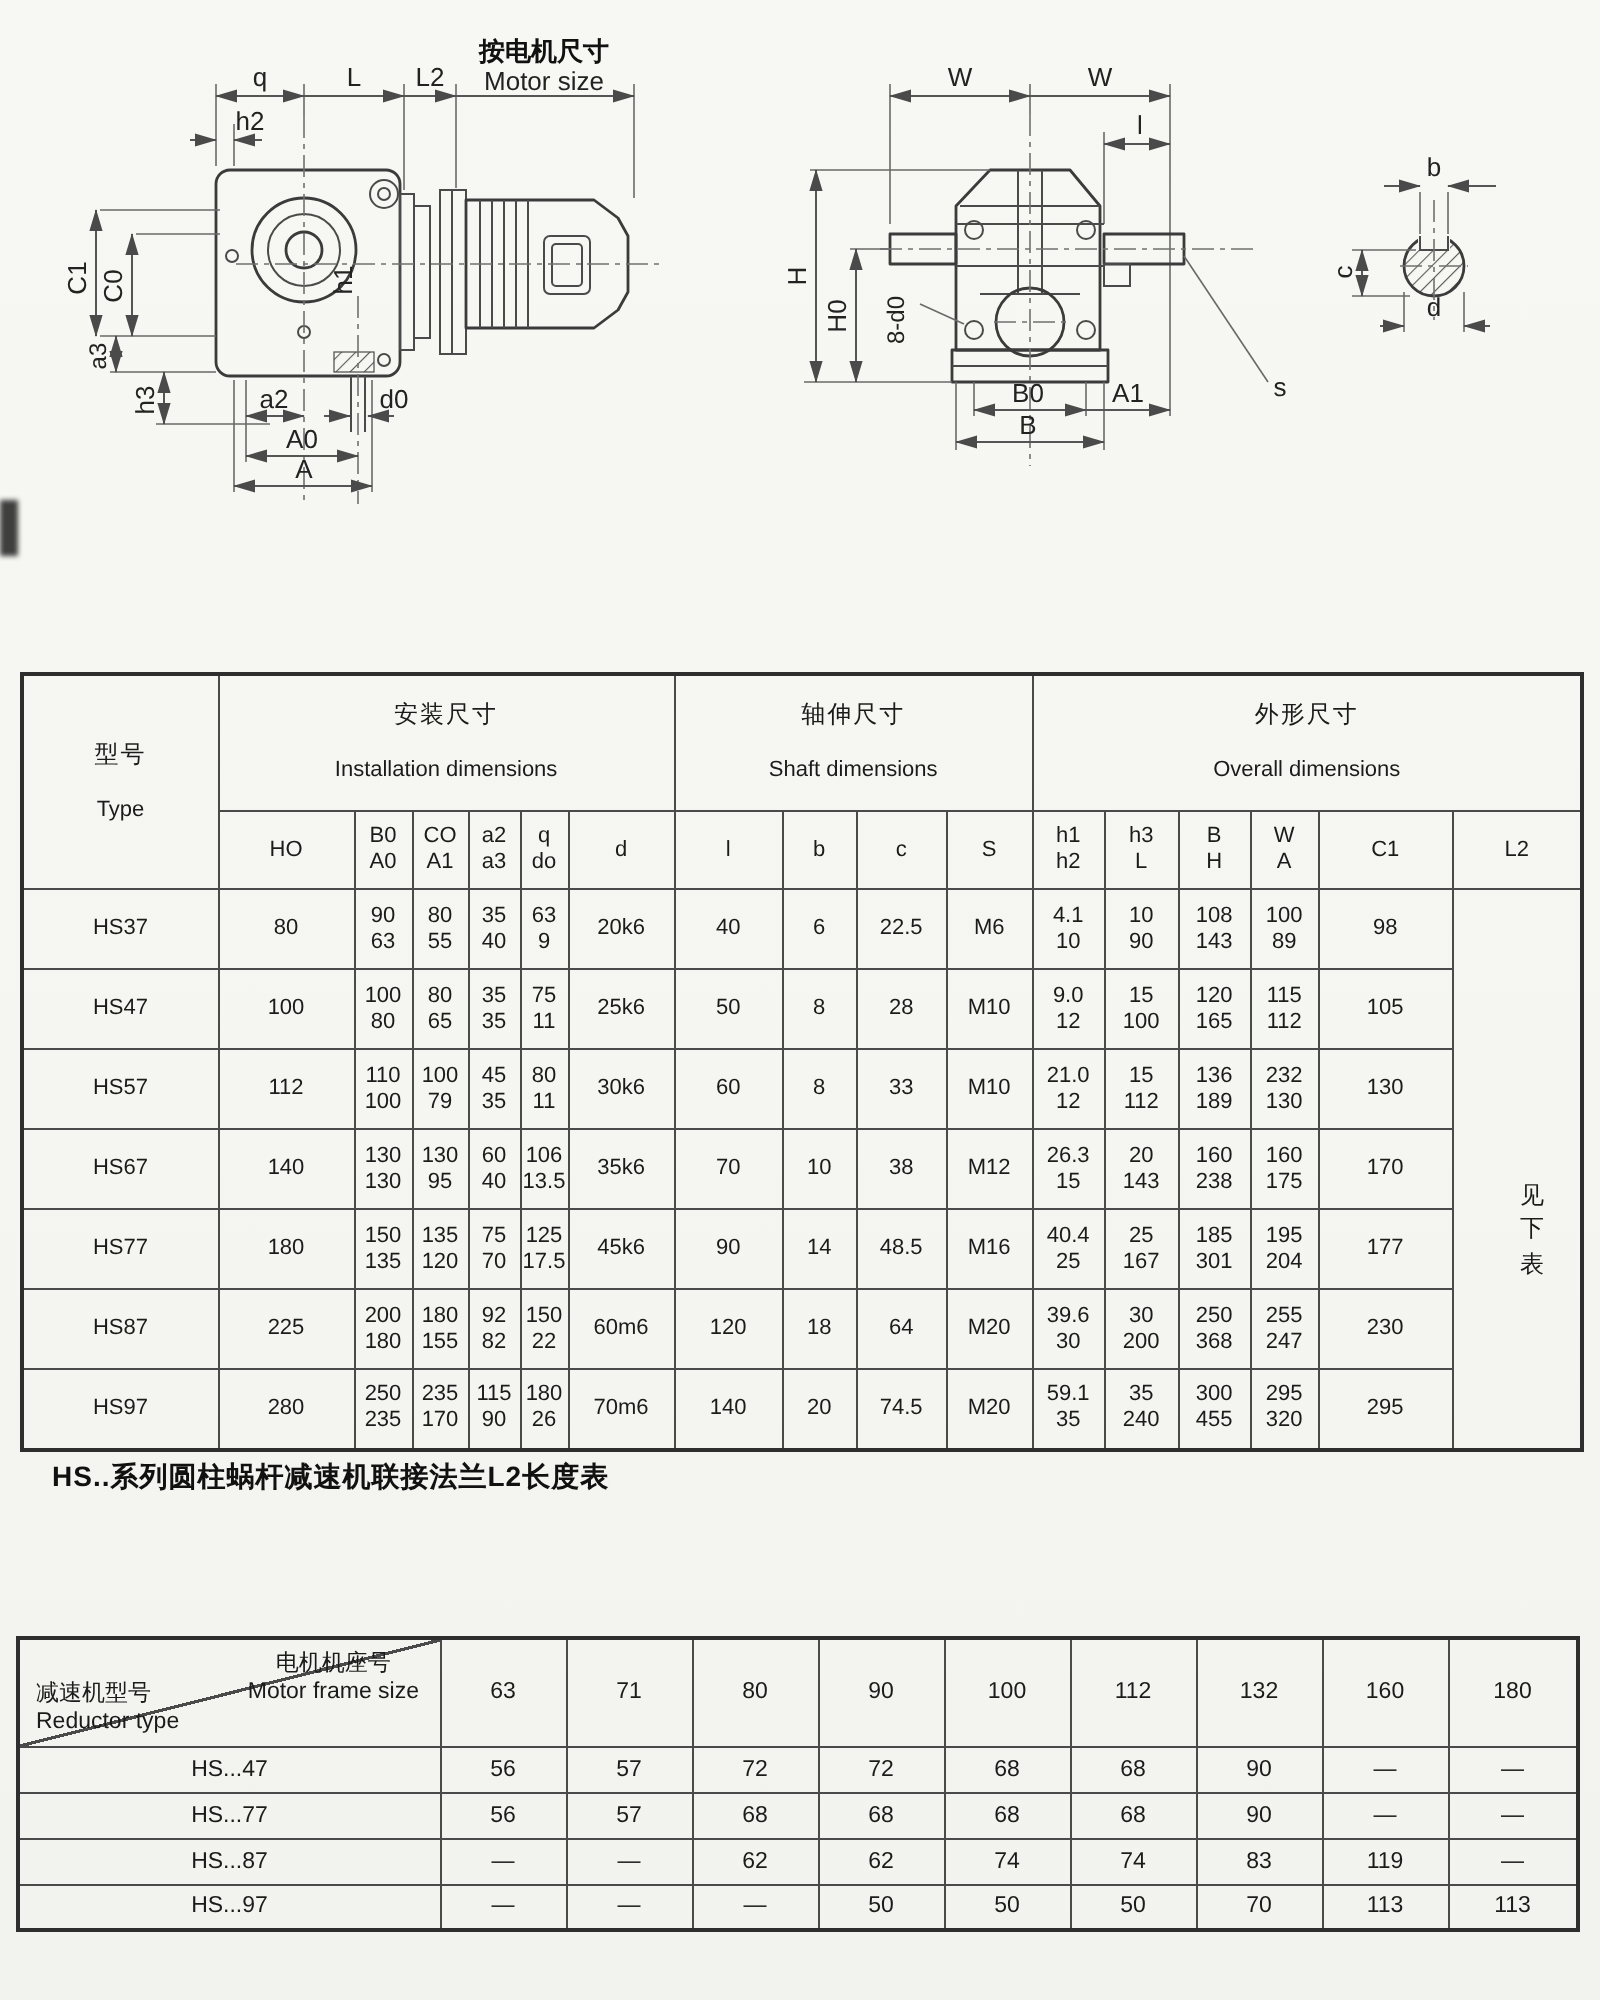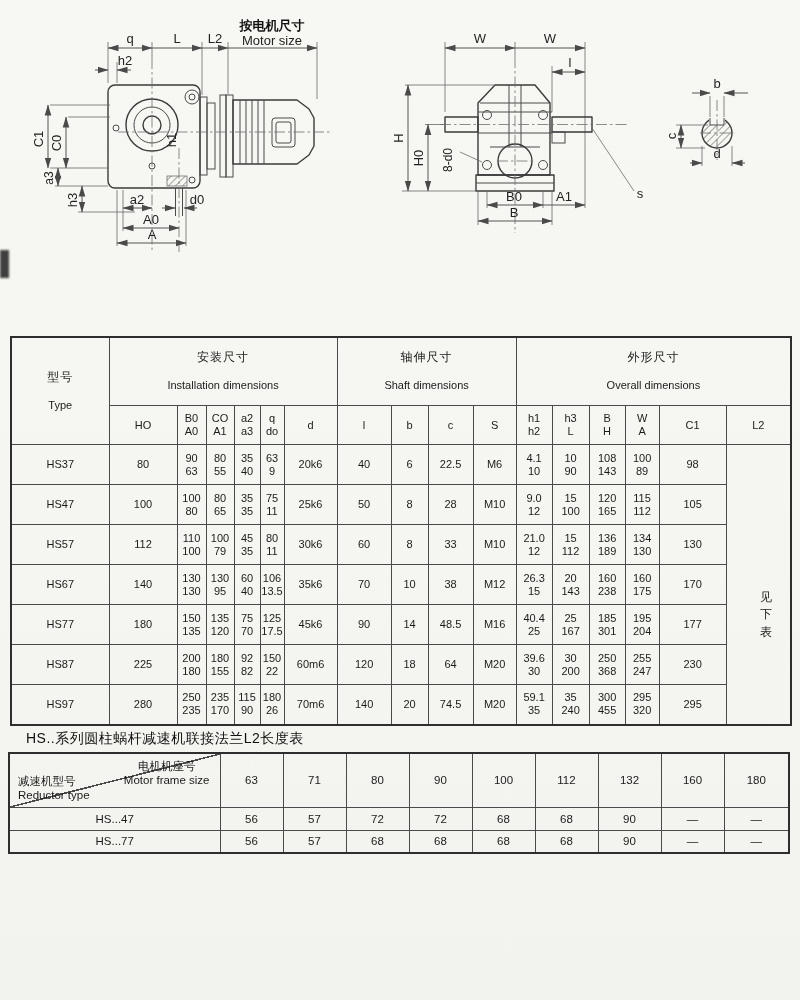--- a/index.html
+++ b/index.html
@@ -29,25 +29,25 @@
   .t1 thead tr.sub th{height:38px;}
   .t1 tbody tr{height:40px;padding-left:16px;}
   .gzh{font-size:12px;letter-spacing:1px;}
   .gen{font-size:11px;margin-top:2px;}
   .l2note{position:absolute;left:730px;top:206px;width:34px;height:130px;
     writing-mode:vertical-rl;text-orientation:upright;letter-spacing:17px;
     font-size:12px;text-align:center;color:#1b1b1b;}
 
   
   .note{position:absolute;left:8px;top:730px;width:784px;}
-  .note .nzh{font-weight:normal;font-size:14px;margin-left:18px;letter-spacing:0.5px;color:#111;}
+  .note .nzh{font-weight:bold;font-size:14px;margin-left:18px;letter-spacing:0.5px;color:#111;}
   .note .nen{font-size:15px;margin-top:3px;color:#161616;}
 
   
-  .t2wrap{position:absolute;left:8px;top:752px;width:680px;}
+  .t2wrap{position:absolute;left:8px;top:818px;width:680px;}
   table.t2{border-collapse:collapse;table-layout:fixed;width:780px;font-size:11.5px;border:2px solid #2e2e2e;}
   .t2 th,.t2 td{border:1px solid #4a4a4a;text-align:center;vertical-align:middle;padding:0;font-weight:normal;color:#1b1b1b;}
   .t2 thead tr{height:54px;}
   .t2 tbody tr{height:23px;}
   th.diag{position:relative;
     background-image:linear-gradient(to bottom right,transparent calc(50% - 0.8px),#4a4a4a calc(50% - 0.8px),#4a4a4a calc(50% + 0.8px),transparent calc(50% + 0.8px));}
   .diag .tr{position:absolute;right:10px;top:5px;text-align:center;line-height:14px;}
   .diag .bl{position:absolute;left:8px;bottom:5px;text-align:left;line-height:14px;}
 </style>
 </head>
@@ -351,21 +351,21 @@
           <td>60</td>
           <td>8</td>
           <td>33</td>
           <td>M10</td>
           <td>21.0
 12</td>
           <td>15
 112</td>
           <td>136
 189</td>
-          <td>134
+          <td>232
 130</td>
           <td>130</td>
         </tr>
 
         <tr>
           <td>HS67</td>
           <td>140</td>
           <td>130
 130</td>
           <td>130
@@ -540,16 +540,40 @@
           <td>57</td>
           <td>68</td>
           <td>68</td>
           <td>68</td>
           <td>68</td>
           <td>90</td>
           <td>—</td>
           <td>—</td>
         </tr>
 
-
+        <tr>
+          <td>HS...87</td>
+          <td>—</td>
+          <td>—</td>
+          <td>62</td>
+          <td>62</td>
+          <td>74</td>
+          <td>74</td>
+          <td>83</td>
+          <td>119</td>
+          <td>—</td>
+        </tr>
+
+        <tr>
+          <td>HS...97</td>
+          <td>—</td>
+          <td>—</td>
+          <td>—</td>
+          <td>50</td>
+          <td>50</td>
+          <td>50</td>
+          <td>70</td>
+          <td>113</td>
+          <td>113</td>
+        </tr>
       </tbody>
   </table>
 </div>
 
 </body></html>

